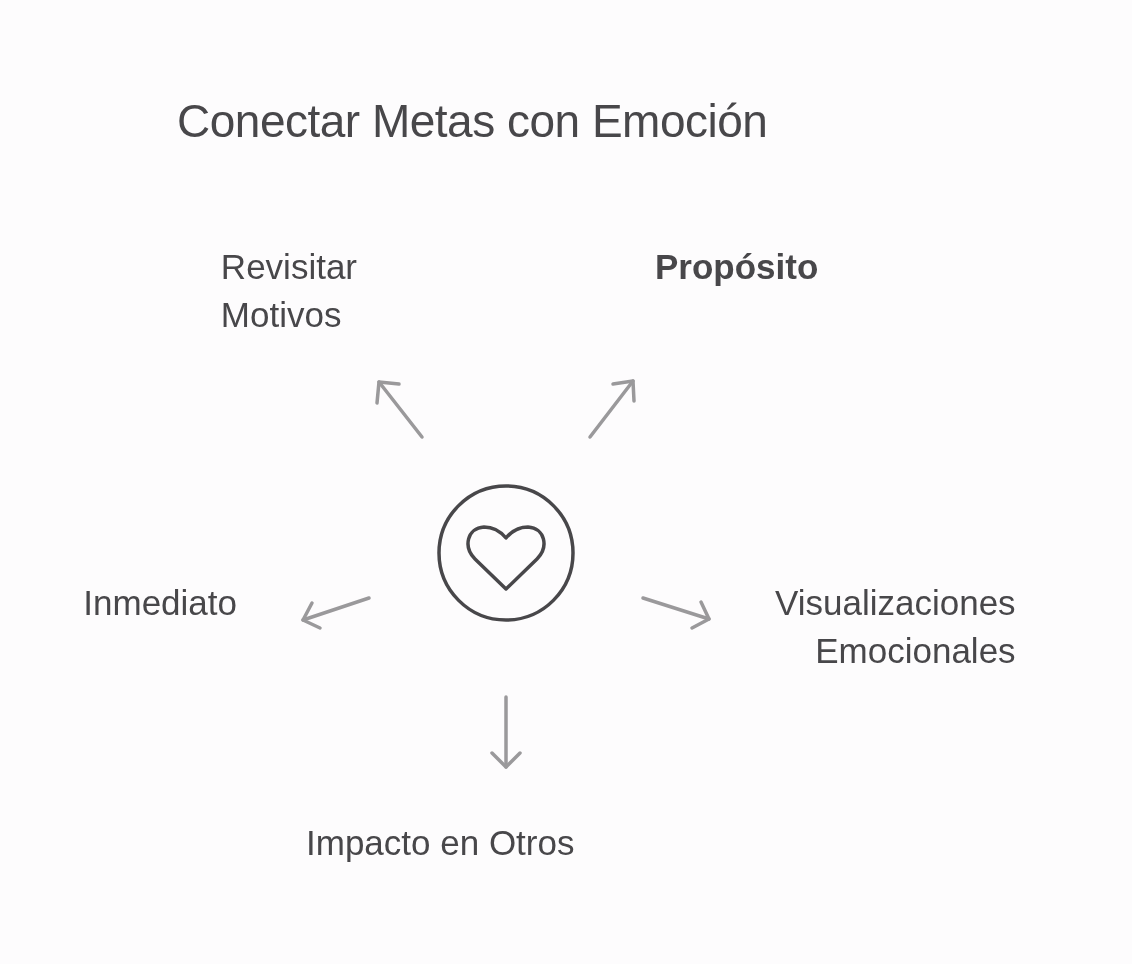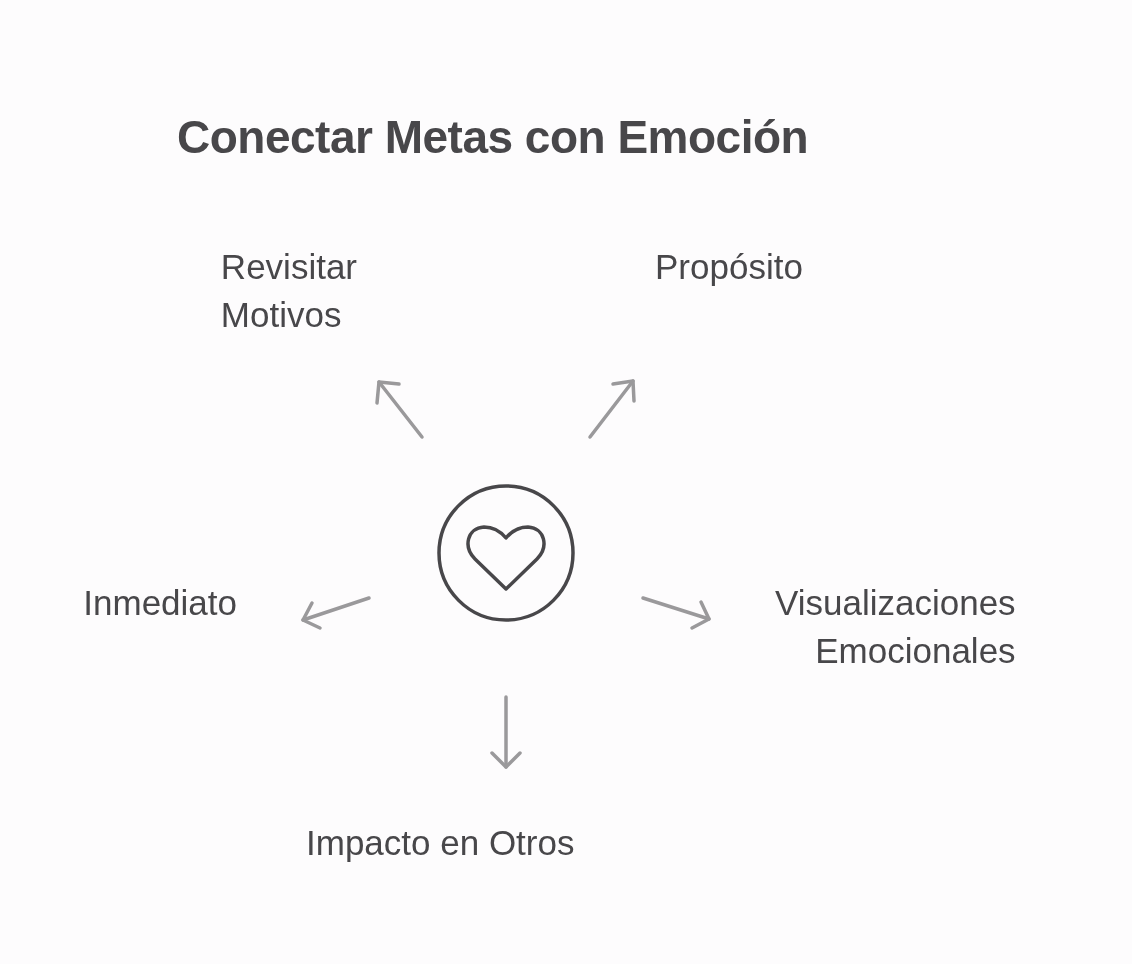--- a/index.html
+++ b/index.html
@@ -8,25 +8,24 @@
     background: #fdfcfd;
     position: relative;
     overflow: hidden;
     font-family: "Liberation Sans", sans-serif;
     color: #48474a;
   }
   .title {
     position: absolute;
     left: 177px; top: 94px;
     font-size: 46px;
-    font-weight: bold;
+    font-weight: normal;
     letter-spacing: -0.5px;
     color: #48474a;
     white-space: nowrap;
-    margin-top: 16px;
   }
   .label {
     position: absolute;
     font-size: 35px;
     line-height: 48px;
     color: #48474a;
     white-space: nowrap;
   }
   .label span { display: block; }
   .right-align { }
@@ -75,21 +74,21 @@
       <polyline points="492,753 506,767 520,753"></polyline>
     </g>
   </g>
 </svg>
 
 <div class="label right-align" style="right: 775px; top: 243px;">
   <span>Revisitar</span>
   <span>Motivos</span>
 </div>
 
-<div class="label" style="left: 655px; top: 243px;">
+<div class="label" style="left: 655px; top: 243px; font-weight: bold;">
   <span>Propósito</span>
 </div>
 
 <div class="label right-align" style="right: 895px; top: 579px;">
   <span>Inmediato</span>
 </div>
 
 <div class="label" style="left: 775px; top: 579px; text-align: right;">
   <span>Visualizaciones</span>
   <span>Emocionales</span>

